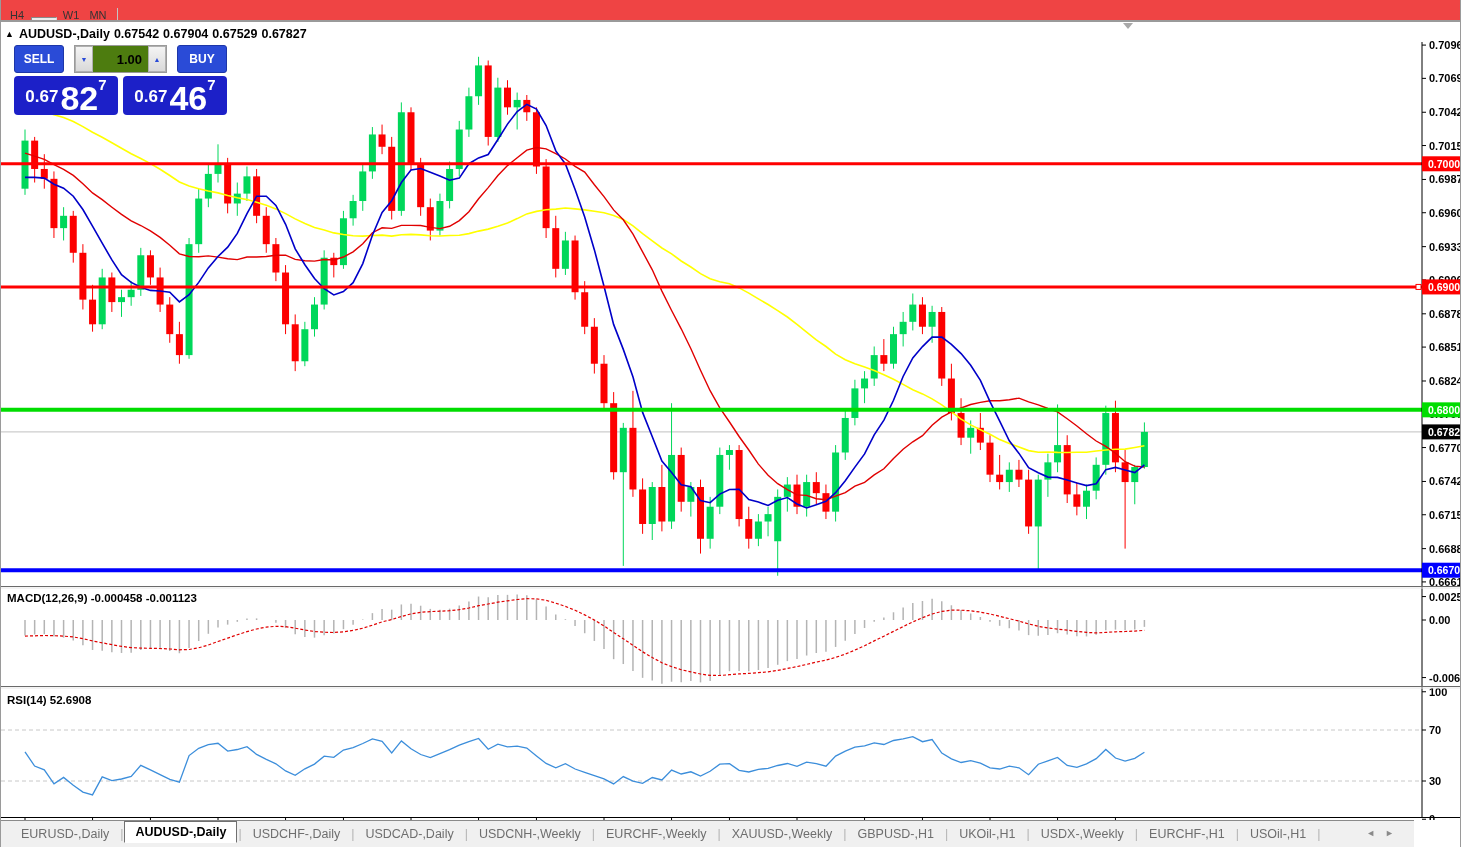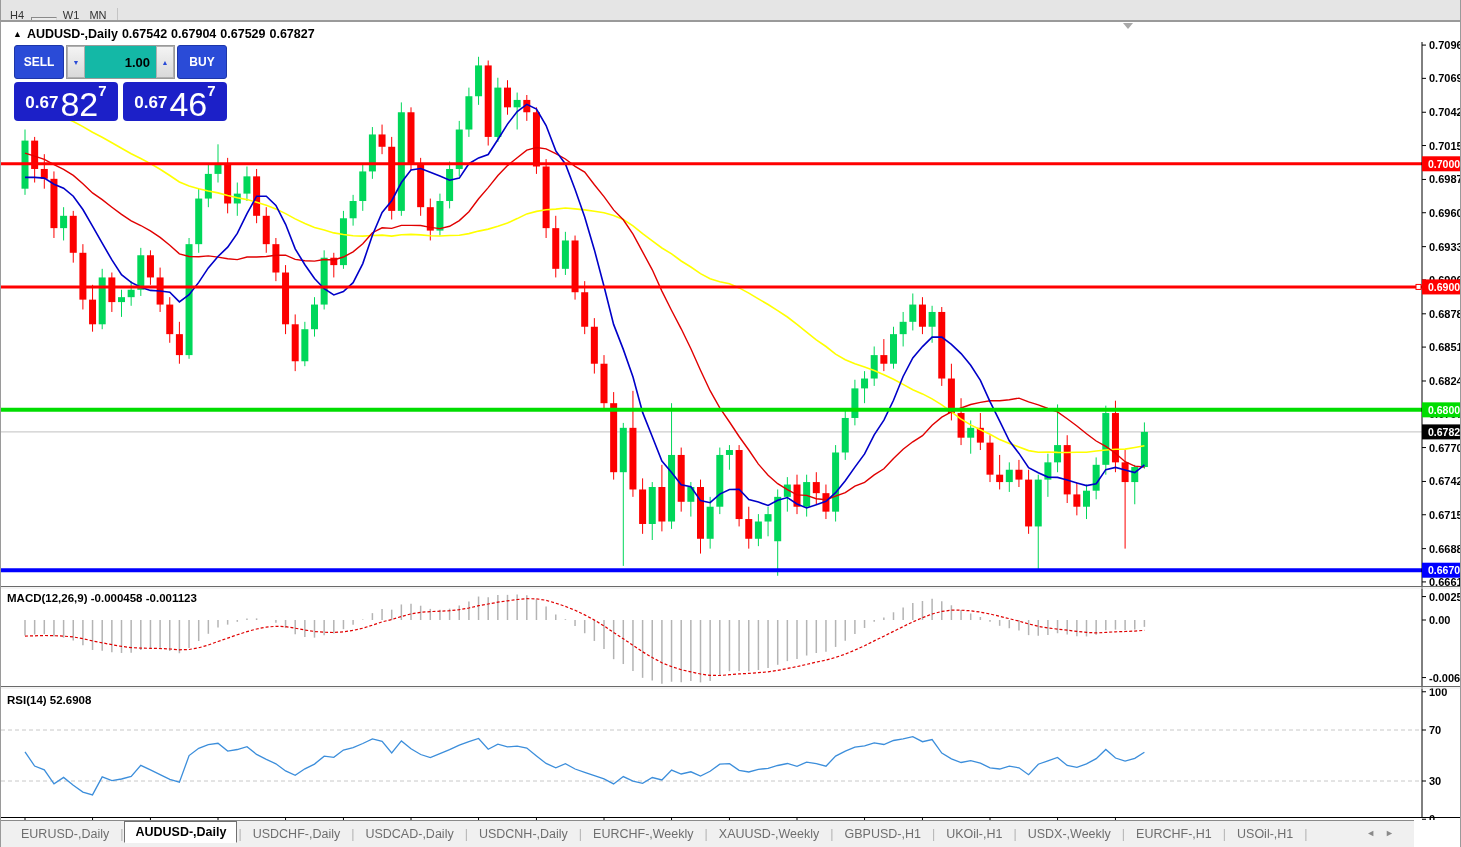--- a/index.html
+++ b/index.html
@@ -1,41 +1,41 @@
 <!DOCTYPE html>
 <html><head>
 <meta charset="utf-8">
 <style>
   html,body{margin:0;padding:0;background:#fff;}
   *{box-sizing:border-box;font-family:"Liberation Sans",sans-serif;}
   #app{position:relative;width:1461px;height:847px;background:#fff;overflow:hidden;border-left:1px solid #9a9a9a;border-right:1px solid #9a9a9a;}
   
-  #tf-toolbar{position:absolute;left:0;top:0;width:1461px;height:30px;background:#e5e5e5;border-bottom:1px solid #a8a8a8;display:flex;align-items:center;padding-left:3px;}
+  #tf-toolbar{position:absolute;left:0;top:0;width:1461px;height:30px;background:#ef4444;border-bottom:1px solid #a8a8a8;display:flex;align-items:center;padding-left:3px;}
   .tf-btn{min-width:26px;height:16px;margin-right:1px;display:flex;align-items:center;justify-content:center;font-size:11px;color:#333;border:1px solid transparent;cursor:default;}
   .tf-btn.active{background:#ececec;border:1px solid #8a8a8a;border-right-color:#d8d8d8;border-bottom-color:#d8d8d8;color:#000;margin-top:20px;}
   .tf-sep{width:1px;height:13px;background:#c4c4c4;margin:0 5px;}
   
   #chart-window{position:absolute;left:0;top:20px;width:1461px;height:800px;}
   #chart-svg{position:absolute;left:0;top:0;}
   
-  #chart-title{position:absolute;left:12px;top:7px;font-size:12.5px;font-weight:bold;color:#000;white-space:nowrap;z-index:5;}
+  #chart-title{position:absolute;left:4px;top:7px;font-size:12.5px;font-weight:bold;color:#000;white-space:nowrap;z-index:5;}
   #chart-title .tri{font-size:9px;margin-right:5px;position:relative;top:-1px;}
   #chart-title span{margin-right:4px;}
   
   #trade-widget{position:absolute;left:13px;top:25px;width:213px;z-index:6;}
-  .tw-row1{display:flex;height:34px;}
+  .tw-row1{display:flex;height:28px;}
   .trade-btn{width:50px;background:#2a4bd7;color:#fff;font-size:12px;font-weight:bold;display:flex;align-items:center;justify-content:center;border-radius:3px;border:1px solid #1d36a8;cursor:pointer;}
-  .spinner{flex:1;display:flex;margin:0 2px;border:1px solid #9a9a9a;background:#14b8a6;}
+  .spinner{flex:1;display:flex;margin:0 10px;border:1px solid #9a9a9a;background:#4d7c0f;}
   .spin-btn{width:18px;background:linear-gradient(#f4f4f4,#d9d9d9);border:1px solid #b0b0b0;color:#2a4bd7;font-size:7px;display:flex;align-items:center;justify-content:center;cursor:pointer;}
   .vol-value{flex:1;display:flex;align-items:center;justify-content:flex-end;padding-right:6px;font-size:13px;font-weight:bold;color:#000;}
   .tw-row2{display:flex;margin-top:3px;}
   .price-panel{width:104px;height:39px;background:#1c20c8;border-radius:4px;color:#fff;display:flex;align-items:flex-end;justify-content:center;padding-bottom:4px;cursor:pointer;}
   .price-panel + .price-panel{margin-left:5px;}
   .pp-prefix{font-size:17px;font-weight:bold;margin:0 2px 4px 0;}
-  .pp-big{font-size:34px;font-weight:normal;line-height:26px;}
+  .pp-big{font-size:34px;font-weight:bold;line-height:26px;}
   .pp-sup{font-size:15px;font-weight:bold;margin-bottom:18px;}
   
   #tab-bar{position:absolute;left:0;top:820px;width:1413px;height:27px;background:#f0f0f0;border-top:1px solid #8a8a8a;display:flex;align-items:center;padding-left:10px;font-size:12.5px;color:#6e6e6e;}
   .tab-item{padding:2px 10px;white-space:nowrap;cursor:pointer;}
   .tab-item.active{background:#ffffff;border:1px solid #707070;border-bottom-color:#fff;color:#000;font-weight:bold;position:relative;top:-2px;padding:3px 10px;}
   .tab-sep{color:#b4b4b4;margin:0 1px;}
   #tab-scroll{position:absolute;right:10px;top:7px;color:#8a8a8a;font-size:9px;letter-spacing:10px;}
   #tab-scroll span{cursor:pointer;}
 </style>
 </head>
@@ -576,21 +576,21 @@
 
   <div id="tab-bar">
     <div class="tab-item">EURUSD-,Daily</div>
       <span class="tab-sep">|</span>
       <div class="tab-item active">AUDUSD-,Daily</div>
       <span class="tab-sep">|</span>
       <div class="tab-item">USDCHF-,Daily</div>
       <span class="tab-sep">|</span>
       <div class="tab-item">USDCAD-,Daily</div>
       <span class="tab-sep">|</span>
-      <div class="tab-item">USDCNH-,Daily</div>
+      <div class="tab-item">USDCNH-,Weekly</div>
       <span class="tab-sep">|</span>
       <div class="tab-item">EURCHF-,Weekly</div>
       <span class="tab-sep">|</span>
       <div class="tab-item">XAUUSD-,Weekly</div>
       <span class="tab-sep">|</span>
       <div class="tab-item">GBPUSD-,H1</div>
       <span class="tab-sep">|</span>
       <div class="tab-item">UKOil-,H1</div>
       <span class="tab-sep">|</span>
       <div class="tab-item">USDX-,Weekly</div>

